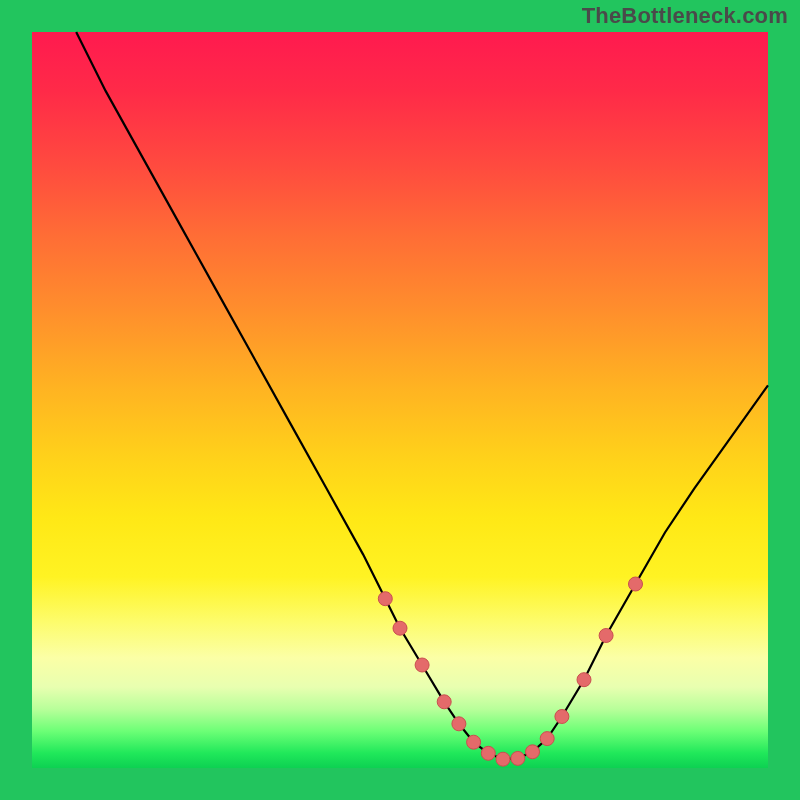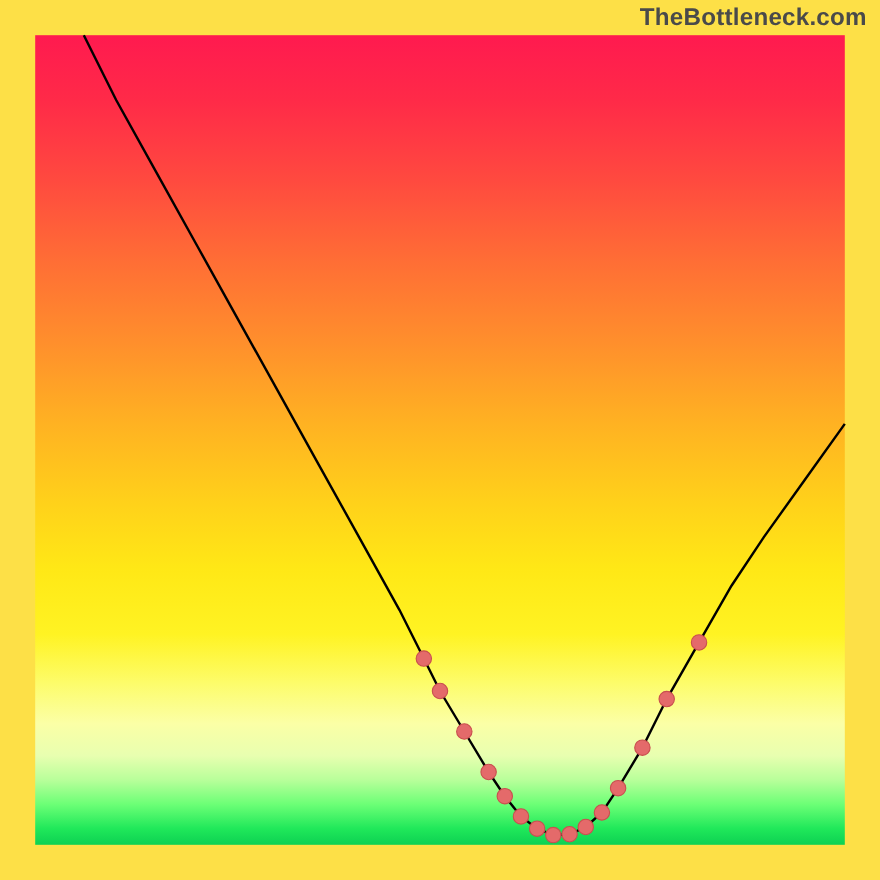--- a/index.html
+++ b/index.html
@@ -8,21 +8,21 @@
     width: 800px;
     height: 800px;
     background: #000;
     overflow: hidden;
     font-family: Arial, Helvetica, sans-serif;
   }
   .frame {
     position: relative;
     width: 800px;
     height: 800px;
-    background: #fde047;
+    background: #22c55e;
   }
   .watermark {
     position: absolute;
     top: 3px;
     right: 12px;
     color: #4a4a4a;
     font-size: 22px;
     font-weight: bold;
     letter-spacing: 0.2px;
     z-index: 10;

